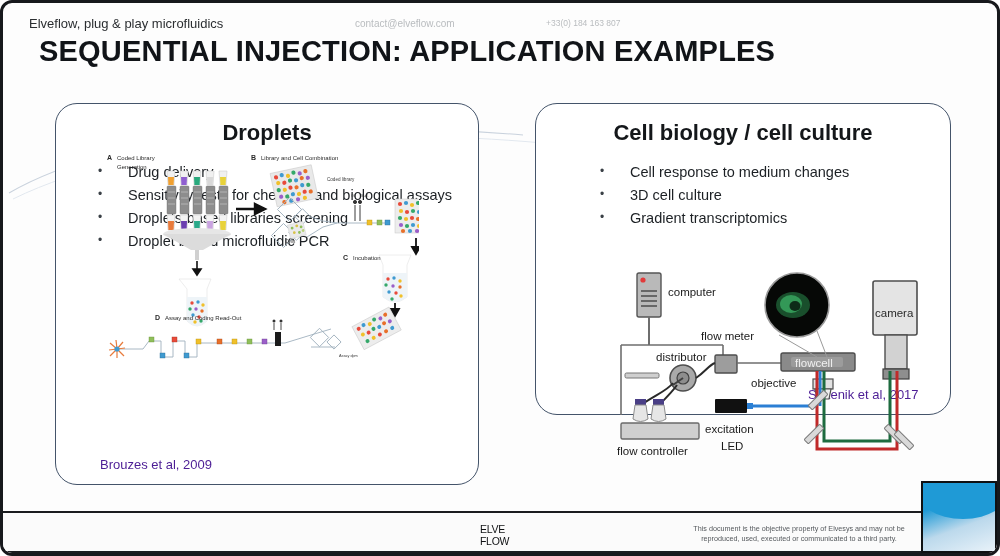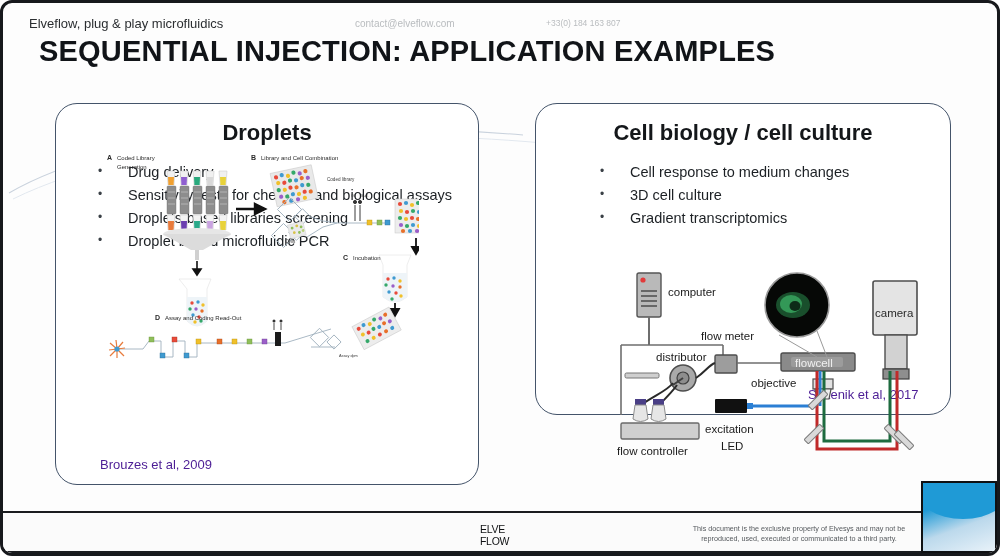--- a/index.html
+++ b/index.html
@@ -600,19 +600,19 @@
   <div id="footer-bar"></div>
   <div id="footer-tagline">Elveflow, plug &amp; play microfluidics</div>
   <div id="footer-email">contact@elveflow.com</div>
   <div id="footer-phone">+33(0) 184 163 807</div>
 
   <div id="footer-logo">
     <div>ELVE</div>
     <div>FLOW</div>
   </div>
 
-  <div id="footer-disclaimer">This document is the exclusive property of Elvesys and may not be reproduced, used, executed or communicated to a third party.</div>
+  <div id="footer-disclaimer">This document is the objective property of Elvesys and may not be reproduced, used, executed or communicated to a third party.</div>
 
   <div id="pip-video">
     <div class="blob"></div>
   </div>
 
 </div>
 
 </body></html>

